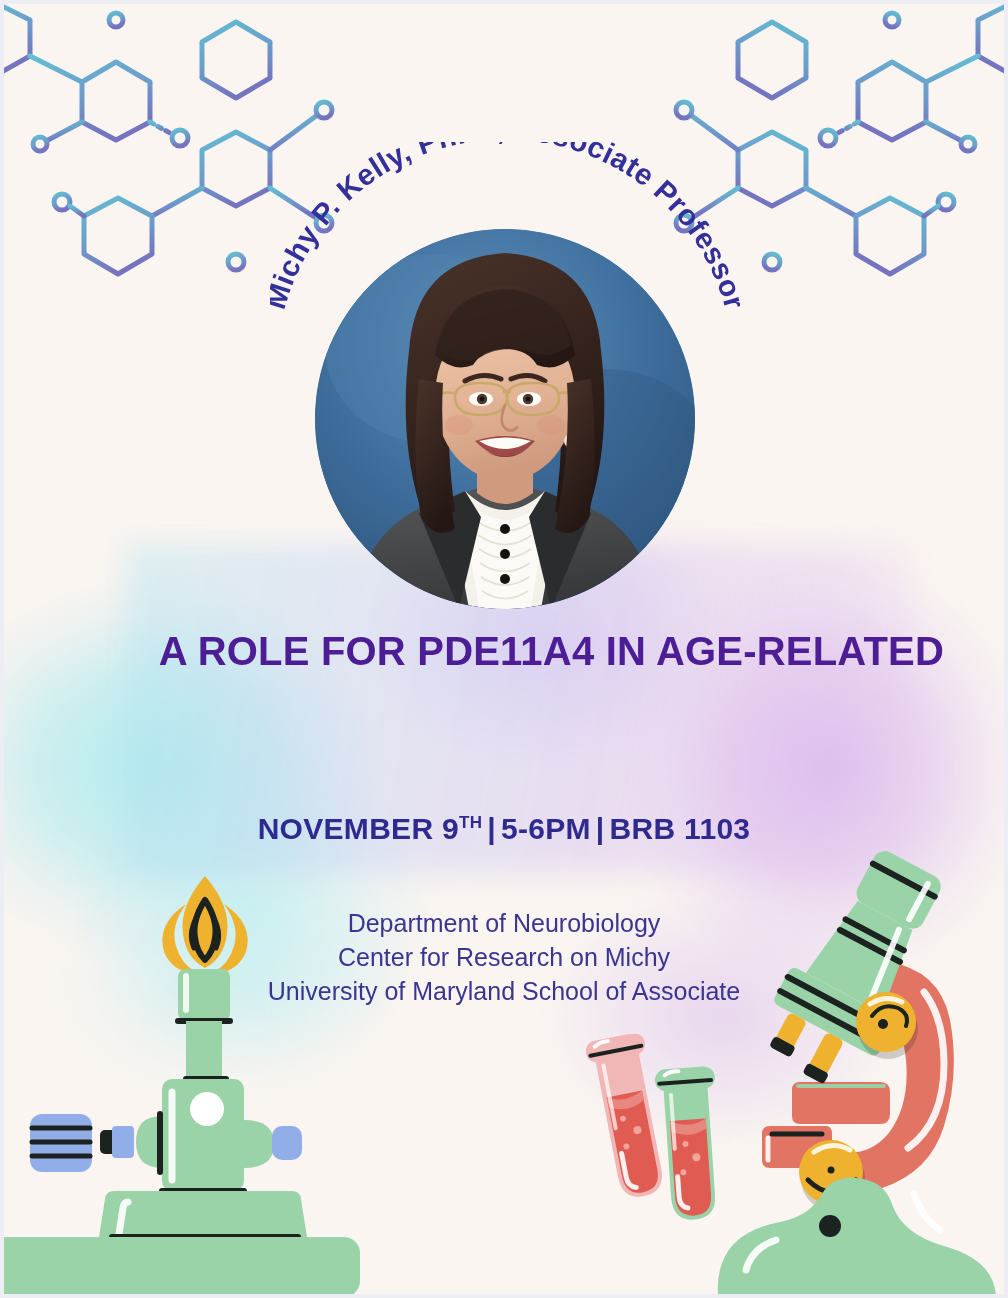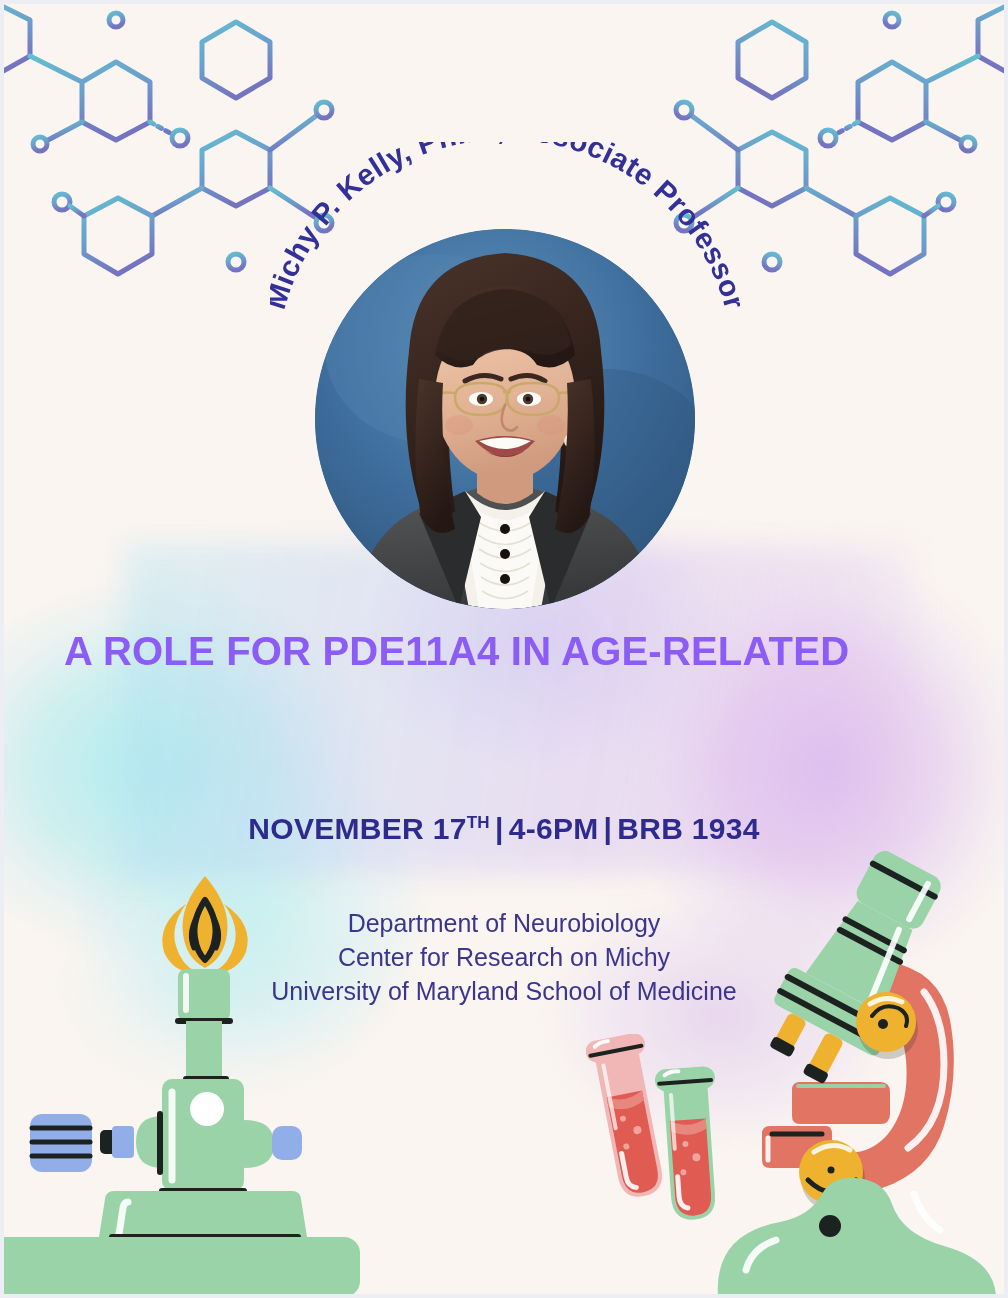--- a/index.html
+++ b/index.html
@@ -73,22 +73,22 @@
   .arc{position:absolute;left:266px;top:138px;width:470px;height:210px;}
   .arc text{
     font-family:"Liberation Sans",sans-serif;
     font-weight:bold;font-size:29.5px;
     fill:#33309a;letter-spacing:.4px;
   }
 
   
   .title{
     position:absolute;left:60px;top:620px;width:880px;
-    text-align:left;
-    color:#8b5cf6;
+    text-align:right;
+    color:#4c1d95;
     font-weight:bold;
     font-size:40px;
     line-height:54px;
     letter-spacing:.2px;
     text-transform:uppercase;
   }
   .datetime{
     position:absolute;left:60px;top:808px;width:880px;
     text-align:center;color:#2e2a8e;font-weight:bold;
     font-size:30px;letter-spacing:.3px;
@@ -303,26 +303,26 @@
     </defs>
     <text>
       <textPath href="#arcpath" startOffset="50%" text-anchor="middle">Michy P. Kelly, Ph.D., Associate Professor</textPath>
     </text>
   </svg>
 
   <div class="title">
     <div>A ROLE FOR PDE11A4 IN AGE-RELATED</div>
   </div>
 
-  <div class="datetime"><span>NOVEMBER 17</span><sup>TH</sup><span class="sep">|</span><span>4-6PM</span><span class="sep">|</span><span>BRB 1934</span></div>
+  <div class="datetime"><span>NOVEMBER 9</span><sup>TH</sup><span class="sep">|</span><span>5-6PM</span><span class="sep">|</span><span>BRB 1103</span></div>
 
   <div class="affil">
     <div>Department of Neurobiology</div>
     <div>Center for Research on Michy</div>
-    <div>University of Maryland School of Medicine</div>
+    <div>University of Maryland School of Associate</div>
   </div>
 
   <svg class="burner" width="390" height="430" viewBox="0 0 390 430">
 
     <path d="M205 12 q26 30 22 58 q-3 24 -22 34 q-19 -10 -22 -34 q-4 -28 22 -58 z" fill="#efb22e"></path>
     <path d="M186 40 q-16 22 -10 42 q5 18 20 26 q-22 2 -32 -20 q-8 -28 22 -48 z" fill="#efb22e"></path>
     <path d="M224 40 q16 22 10 42 q-5 18 -20 26 q22 2 32 -20 q8 -28 -22 -48 z" fill="#efb22e"></path>
     <path d="M205 36 q13 20 10 38 q-2 14 -10 22 q-8 -8 -10 -22 q-3 -18 10 -38 z" fill="none" stroke="#1c2220" stroke-width="6" stroke-linejoin="round"></path>
     <path d="M196 54 q-8 16 -2 30" fill="none" stroke="#1c2220" stroke-width="5" stroke-linecap="round"></path>
     <path d="M214 54 q8 16 2 30" fill="none" stroke="#1c2220" stroke-width="5" stroke-linecap="round"></path>

